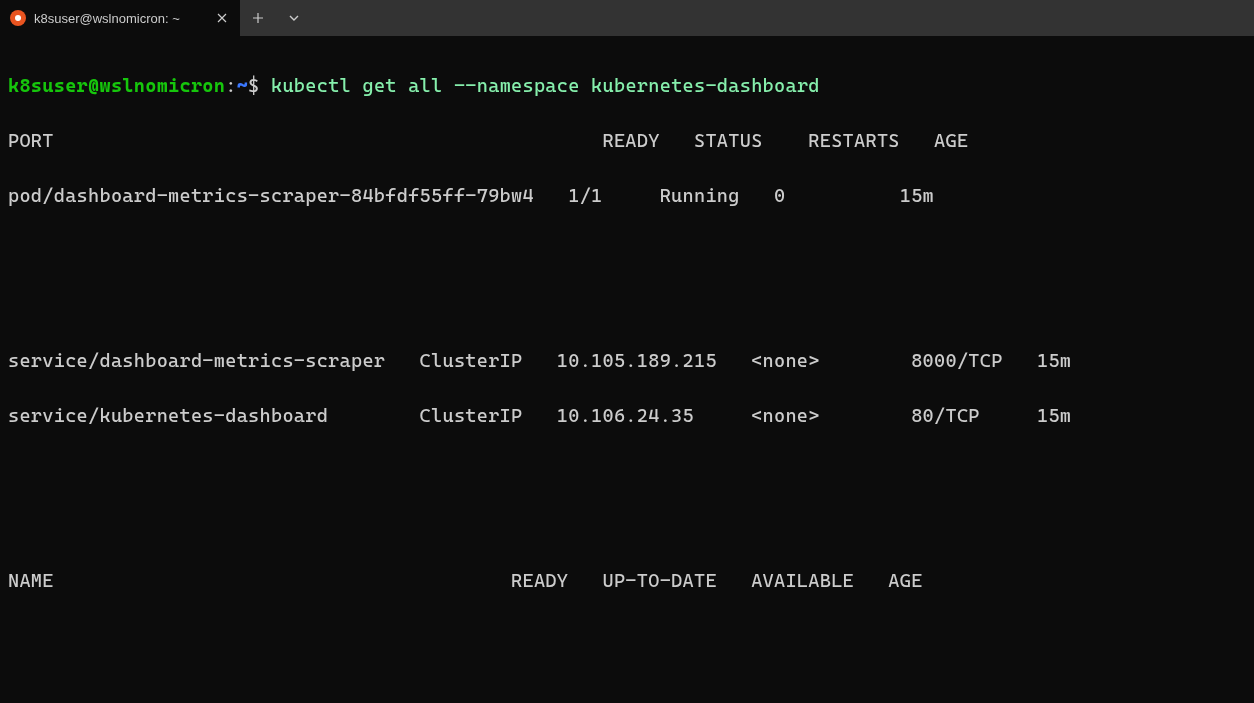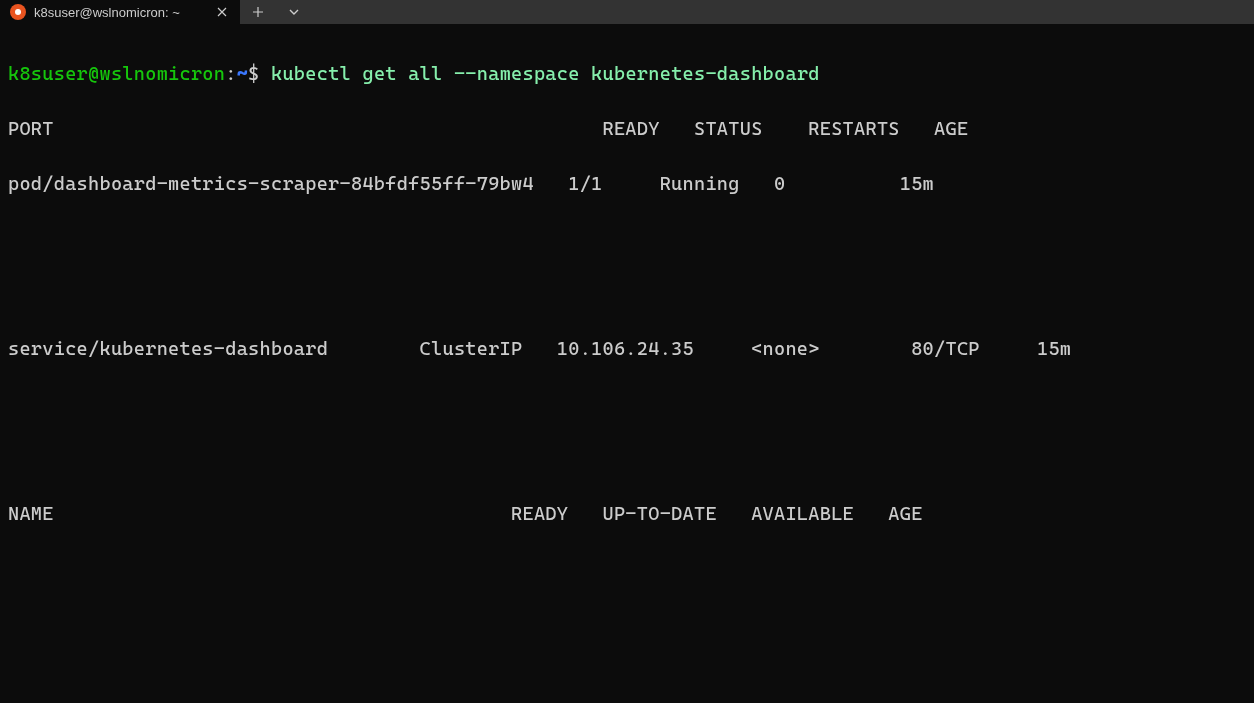--- a/index.html
+++ b/index.html
@@ -7,21 +7,21 @@
       background: #0c0c0c;
       font-family: 'Cascadia Mono', 'Consolas', monospace;
       font-size: 19px;
       color: #cccccc;
       width: 1254px;
       height: 703px;
       overflow: hidden;
     }
     .titlebar {
       background: #333333;
-      height: 24px;
+      height: 36px;
       display: flex;
       align-items: center;
       padding: 0;
     }
     .tab {
       background: #0c0c0c;
       height: 36px;
       display: flex;
       align-items: center;
       padding: 0 10px 0 10px;
@@ -76,21 +76,21 @@
       justify-content: center;
       color: #cccccc;
       cursor: pointer;
     }
     .terminal {
       padding: 8px 8px;
       line-height: 1.45;
       white-space: pre;
       letter-spacing: 0.3px;
     }
-    .prompt-user { color: #16c60c; font-weight: normal; }
+    .prompt-user { color: #16c60c; font-weight: bold; }
     .prompt-colon { color: #cccccc; }
     .prompt-path { color: #3b78ff; font-weight: bold; }
     .prompt-dollar { color: #cccccc; }
     .cmd { color: #86efac; }
     .out { color: #cccccc; }
     .line { display: block; }
   </style>
 </head>
 <body>
 
@@ -119,20 +119,21 @@
     </div>
   </div>
 </div>
 
 <div class="terminal">
 <span class="line"><span class="prompt-user">k8suser@wslnomicron</span><span class="prompt-colon">:</span><span class="prompt-path">~</span><span class="prompt-dollar">$</span><span class="cmd"> <span>kubectl get all --namespace kubernetes-dashboard</span></span></span>
 <span class="line out">PORT                                                READY   STATUS    RESTARTS   AGE</span>
 <span class="line out">pod/dashboard-metrics-scraper-84bfdf55ff-79bw4   1/1     Running   0          15m</span>
 <span class="line"> </span>
 <span class="line"> </span>
+<span class="line out">service/dashboard-metrics-scraper   ClusterIP   10.105.189.215   &lt;none&gt;        8000/TCP   15m</span>
 <span class="line out">service/kubernetes-dashboard        ClusterIP   10.106.24.35     &lt;none&gt;        80/TCP     15m</span>
 <span class="line"> </span>
 <span class="line"> </span>
 <span class="line out">NAME                                        READY   UP-TO-DATE   AVAILABLE   AGE</span>
 
 
 
 
 
 

